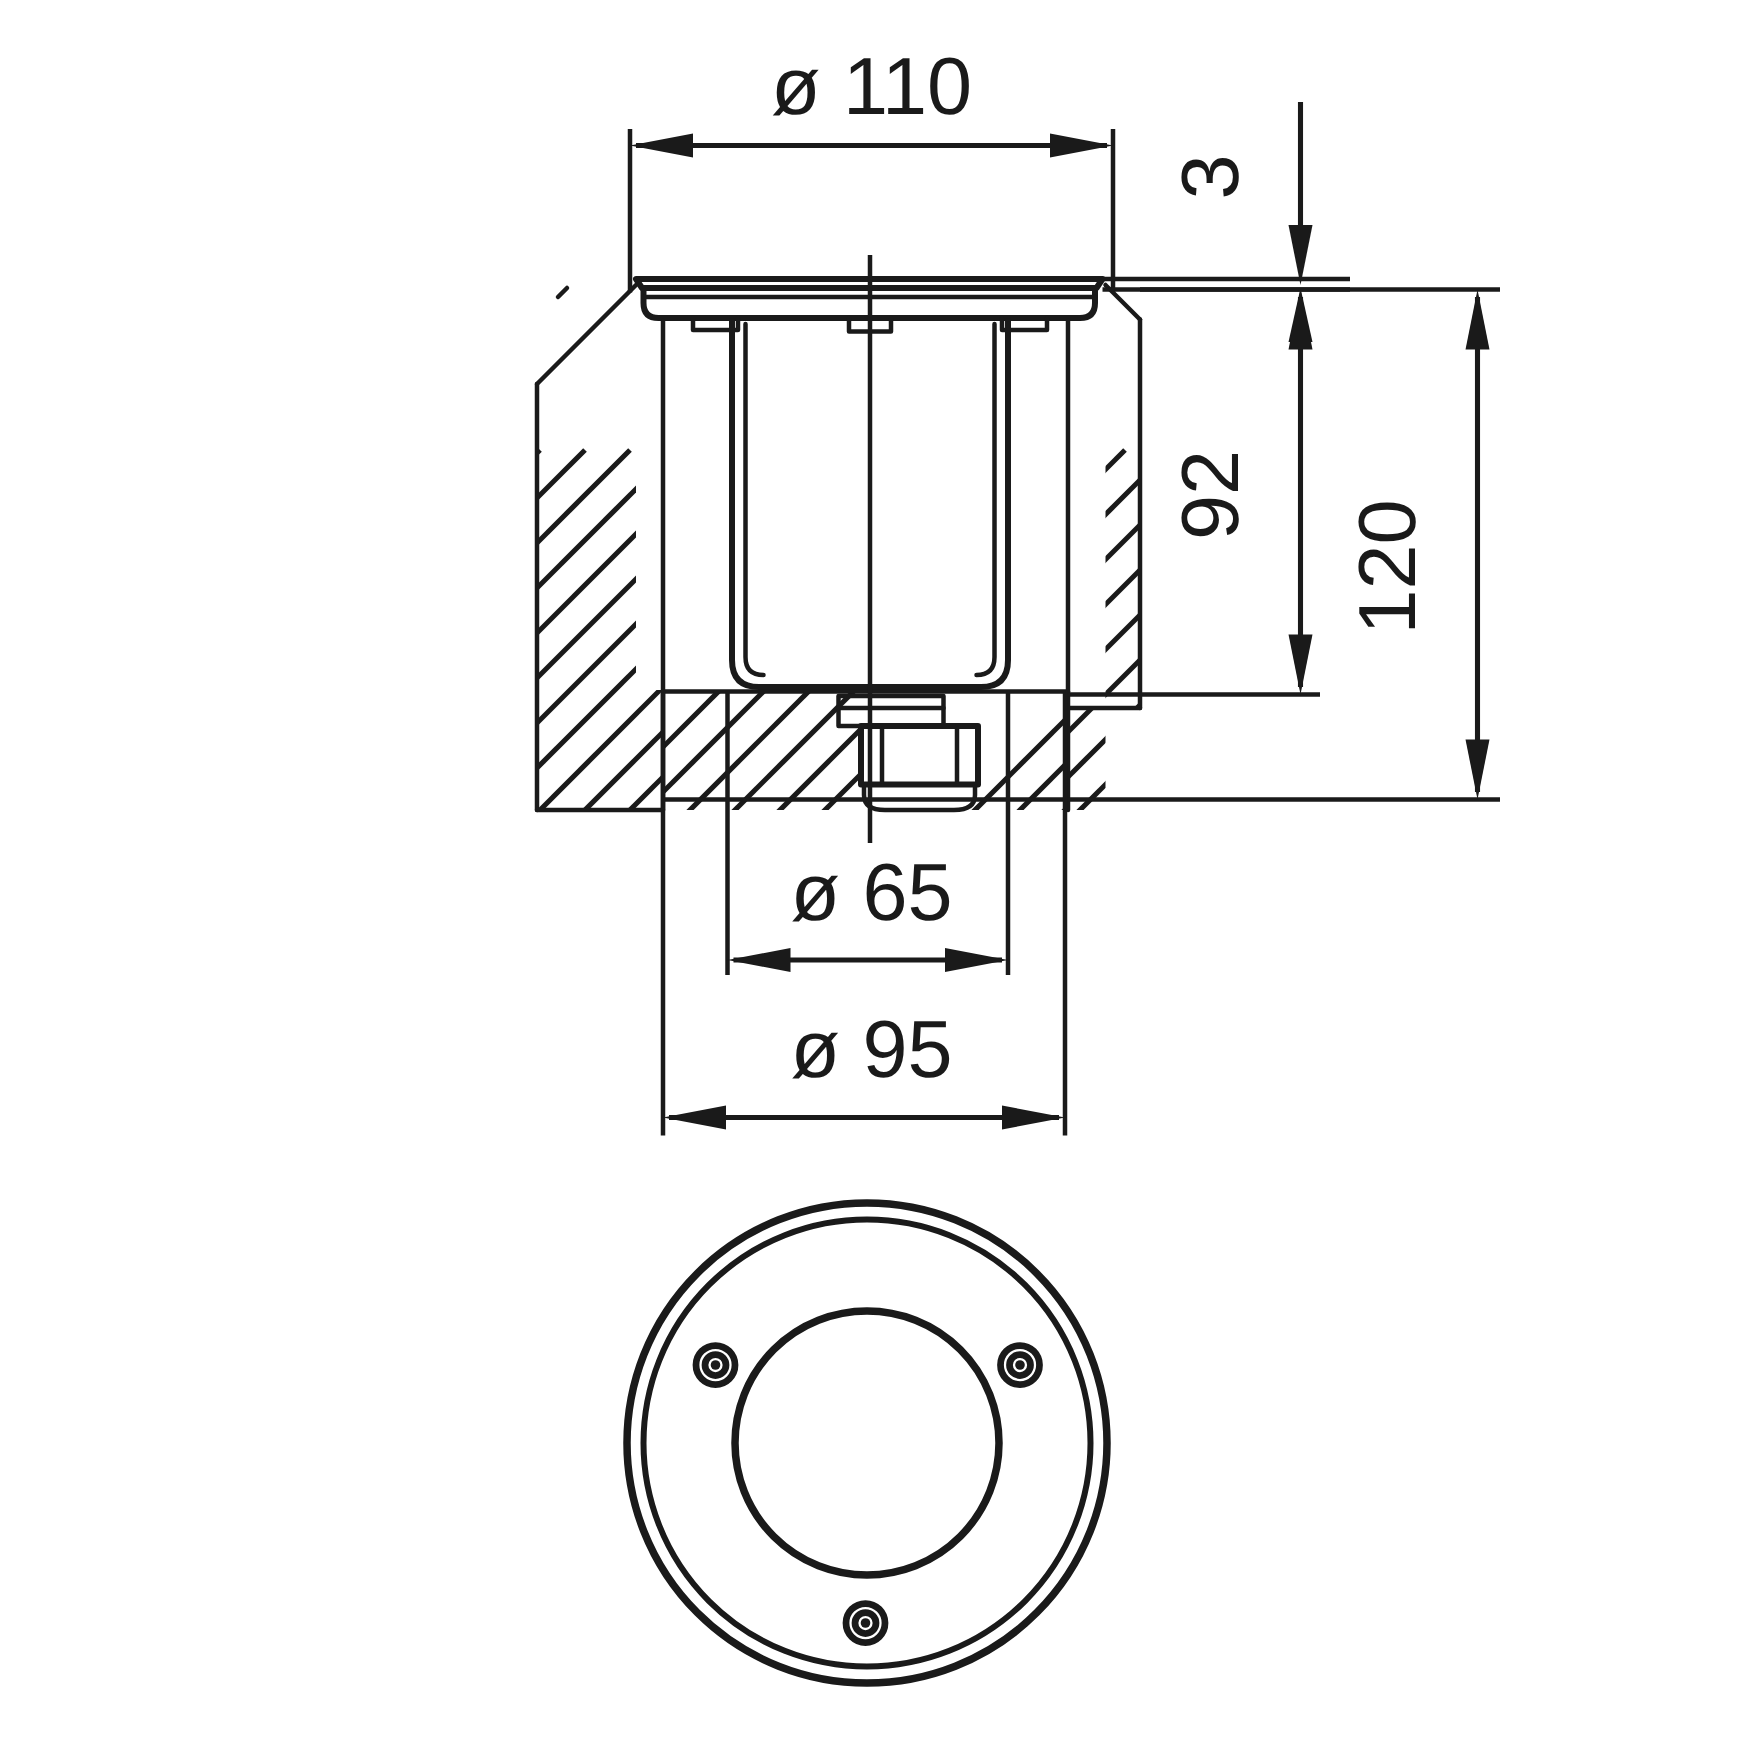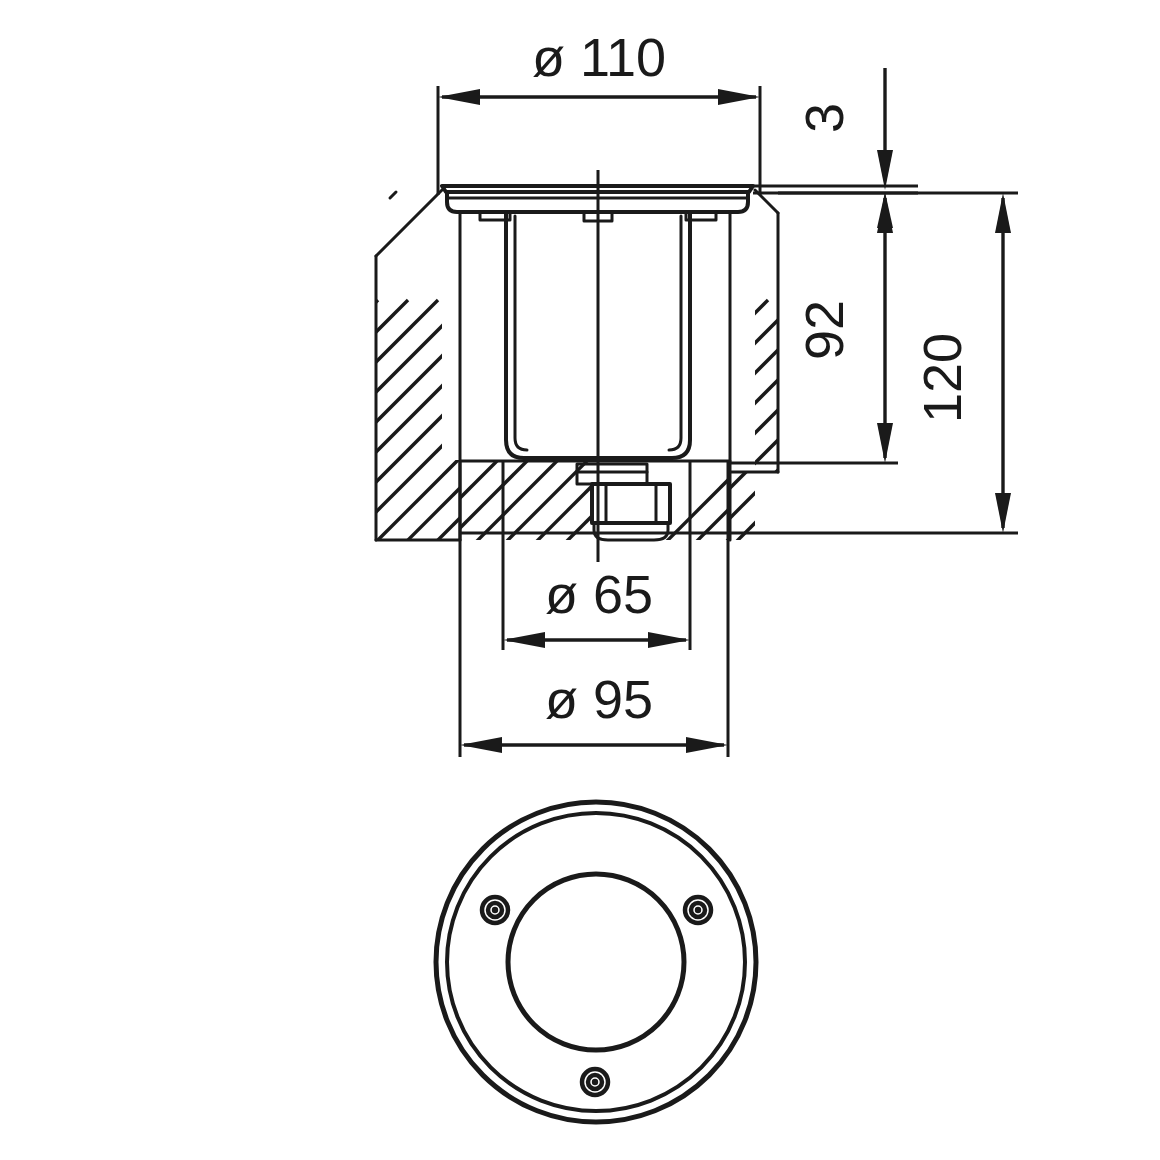--- a/index.html
+++ b/index.html
@@ -10,21 +10,20 @@
   body {
     width: 1160px;
     height: 1160px;
     font-family: "Liberation Sans", sans-serif;
     overflow: hidden;
   }
   #drawing-root {
     position: relative;
     width: 1012px;
     height: 1160px;
-    padding-left: 18px;
   }
   svg#tech-drawing {
     display: block;
     width: 1160px;
     height: 1160px;
   }
   .dim-text {
     font-family: "Liberation Sans", sans-serif;
     font-size: 54px;
     fill: #1a1a1a;

